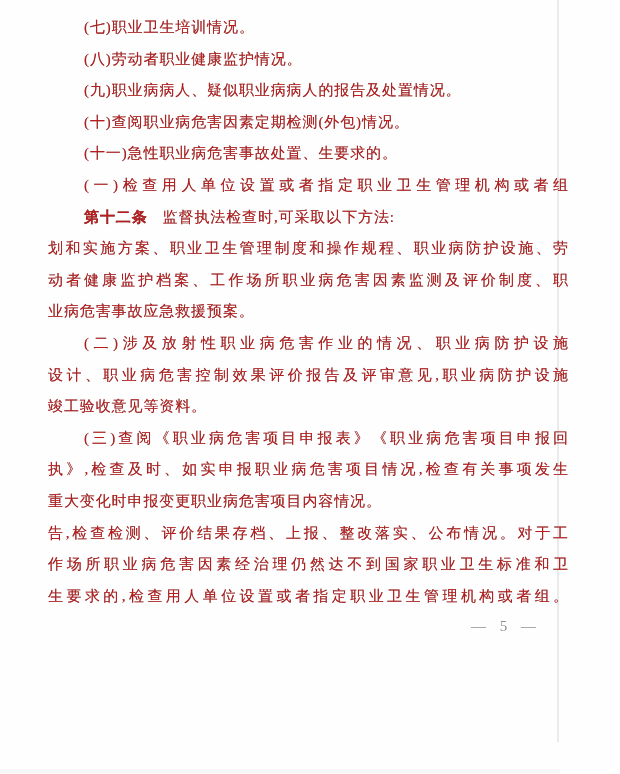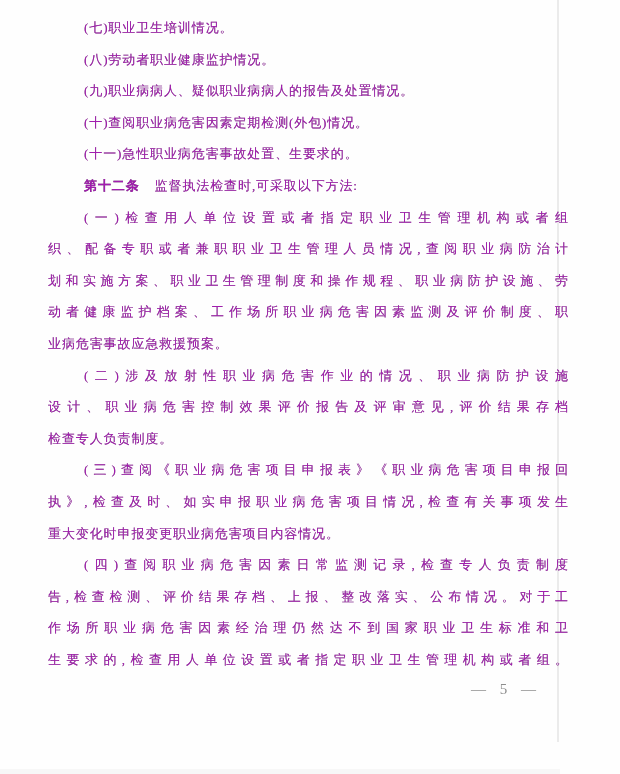--- a/index.html
+++ b/index.html
@@ -24,23 +24,23 @@
   }
   .text-block {
     position: absolute;
     left: 48px;
     top: 12px;
     width: 521px;
   }
   .line {
     height: 31.6px;
     line-height: 31.6px;
-    font-size: 13px;
+    font-size: 15px;
     letter-spacing: 0.9px;
-    color: #a21caf;
+    color: #b91c1c;
     text-shadow: 0 0 0.6px rgba(80,80,80,0.65);
     white-space: nowrap;
     overflow: visible;
   }
   .line.justify {
     white-space: normal;
     text-align: justify;
     text-align-last: justify;
     text-justify: inter-character;
   }
@@ -87,33 +87,31 @@
 
 <main class="page">
   <div class="scan-line"></div>
   <div class="text-block">
     <div id="lines">
         <div class="line indent">(七)职业卫生培训情况。</div>
         <div class="line indent">(八)劳动者职业健康监护情况。</div>
         <div class="line indent">(九)职业病病人、疑似职业病病人的报告及处置情况。</div>
         <div class="line indent">(十)查阅职业病危害因素定期检测(外包)情况。</div>
         <div class="line indent">(十一)急性职业病危害事故处置、生要求的。</div>
+        <div class="line indent justify">(一)检查用人单位设置或者指定职业卫生管理机构或者组</div>
         <div class="line indent"><span class="lead">第十二条</span><span>监督执法检查时,可采取以下方法:</span></div>
-        <div class="line indent justify">(一)检查用人单位设置或者指定职业卫生管理机构或者组</div>
-        <div class="line justify">织、配备专职或者兼职职业卫生管理人员情况,查阅职业病防治计</div>
         <div class="line justify">划和实施方案、职业卫生管理制度和操作规程、职业病防护设施、劳</div>
         <div class="line justify">动者健康监护档案、工作场所职业病危害因素监测及评价制度、职</div>
         <div class="line">业病危害事故应急救援预案。</div>
         <div class="line indent justify">(二)涉及放射性职业病危害作业的情况、职业病防护设施</div>
-        <div class="line justify">设计、职业病危害控制效果评价报告及评审意见,评价结果存档</div>
-        <div class="line">检查专人负责制度。</div>
+        <div class="line justify">设计、职业病危害控制效果评价报告及评审意见,职业病防护设施</div>
+        <div class="line">竣工验收意见等资料。</div>
         <div class="line indent justify">(三)查阅《职业病危害项目申报表》《职业病危害项目申报回</div>
         <div class="line justify">执》,检查及时、如实申报职业病危害项目情况,检查有关事项发生</div>
         <div class="line">重大变化时申报变更职业病危害项目内容情况。</div>
-        <div class="line indent justify">(四)查阅职业病危害因素日常监测记录,检查专人负责制度</div>
         <div class="line justify">告,检查检测、评价结果存档、上报、整改落实、公布情况。对于工</div>
         <div class="line justify">作场所职业病危害因素经治理仍然达不到国家职业卫生标准和卫</div>
         <div class="line justify">生要求的,检查用人单位设置或者指定职业卫生管理机构或者组。</div>
       </div>
     <div class="page-number">— 5 —</div>
   </div>
   <div class="bottom-shade"></div>
 </main>
 
 </body></html>

